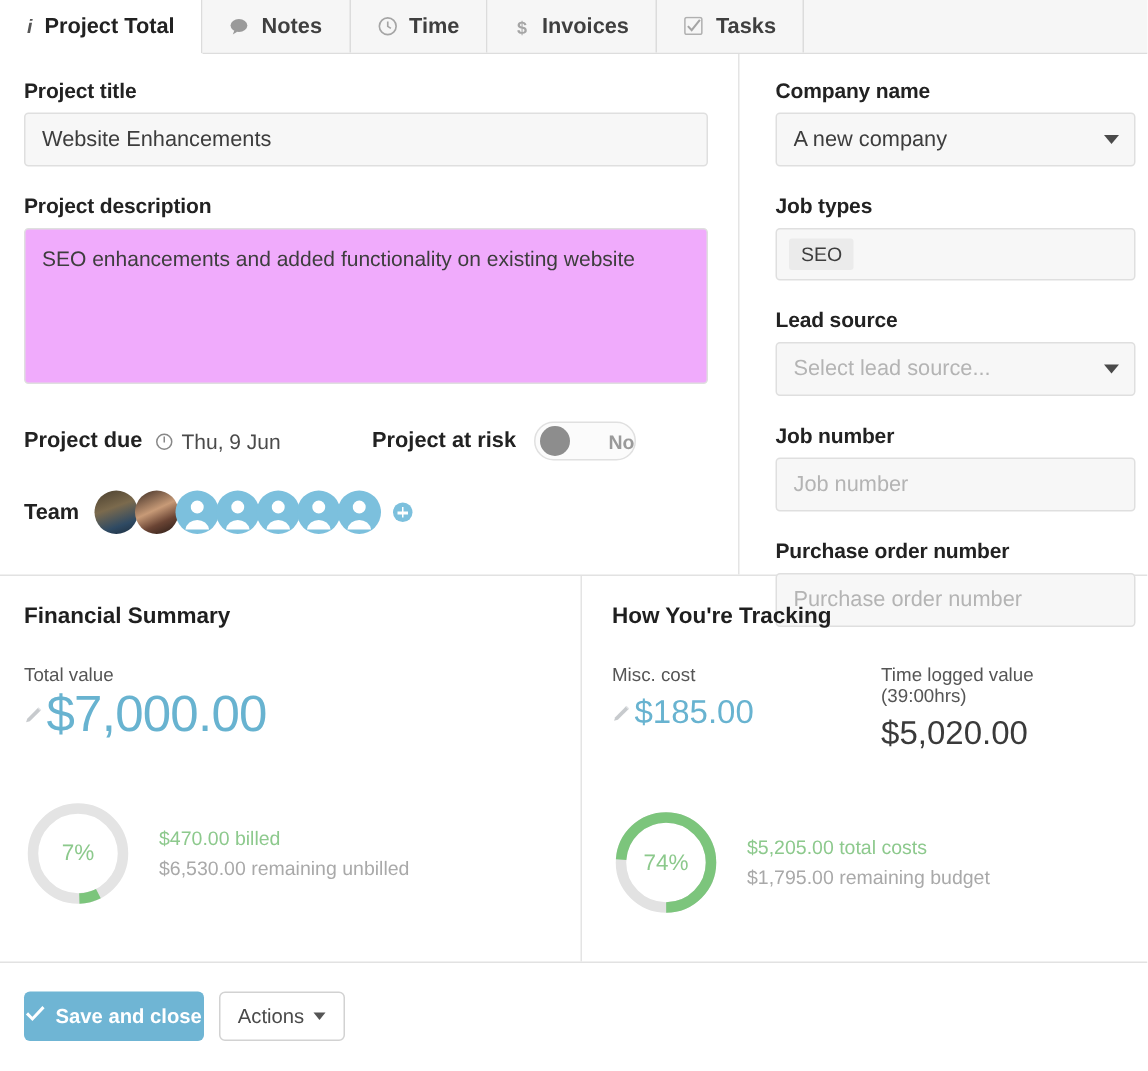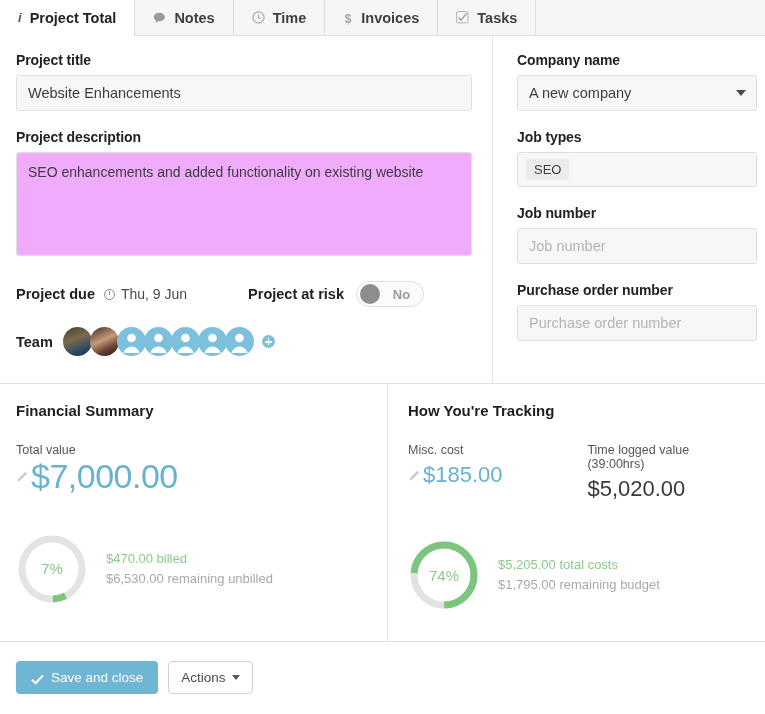--- a/index.html
+++ b/index.html
@@ -191,21 +191,21 @@
     position: relative;
   }
   .toggle .knob {
     width: 20px; height: 20px;
     border-radius: 50%;
     background: #8d8d8d;
     margin-left: 3px;
   }
   .toggle .tlabel {
     flex: 1;
-    text-align: center;
+    text-align: right;
     font-size: 13px;
     color: #9a9a9a;
     font-weight: bold;
   }
 
   
   .teamrow { display: flex; align-items: center; gap: 10px; }
   .teamlabel { font-size: 14.5px; font-weight: bold; color: #222; }
   .avatars { display: flex; align-items: center; }
   .avatar {
@@ -307,27 +307,27 @@
     align-items: center;
     gap: 10px;
     padding: 0 16px;
     background: #fff;
   }
   .btn-primary {
     background: #6fb5d4;
     color: #ffffff;
     border: none;
     border-radius: 4px;
-    padding: 9px 15px;
+    padding: 9px 1px;
     font-size: 13.5px;
-    font-weight: normal;
+    font-weight: bold;
     font-family: "Liberation Sans", sans-serif;
     cursor: pointer;
     display: flex;
-    align-items: flex-end;
+    align-items: flex-start;
     gap: 7px;
   }
   .btn-default {
     background: #ffffff;
     color: #4a4a4a;
     border: 1px solid #d2d2d2;
     border-radius: 4px;
     padding: 8px 12px;
     font-size: 13.5px;
     font-family: "Liberation Sans", sans-serif;
@@ -470,20 +470,27 @@
       </div>
     </div>
 
     <div class="fgroup">
       <div class="flabel">Job types</div>
       <div class="chipbox">
         <span class="chip">SEO</span>
       </div>
     </div>
 
+    <div class="fgroup">
+      <div class="flabel">Lead source</div>
+      <div class="fselect-wrap">
+        <input class="finput" type="text" value="" placeholder="Select lead source..." style="">
+        <span class="caret"></span>
+      </div>
+    </div>
 
     <div class="fgroup">
       <div class="flabel">Job number</div>
       <input class="finput" type="text" value="" placeholder="Job number" style="">
     </div>
 
     <div class="fgroup">
       <div class="flabel">Purchase order number</div>
       <input class="finput" type="text" value="" placeholder="Purchase order number" style="">
     </div>

